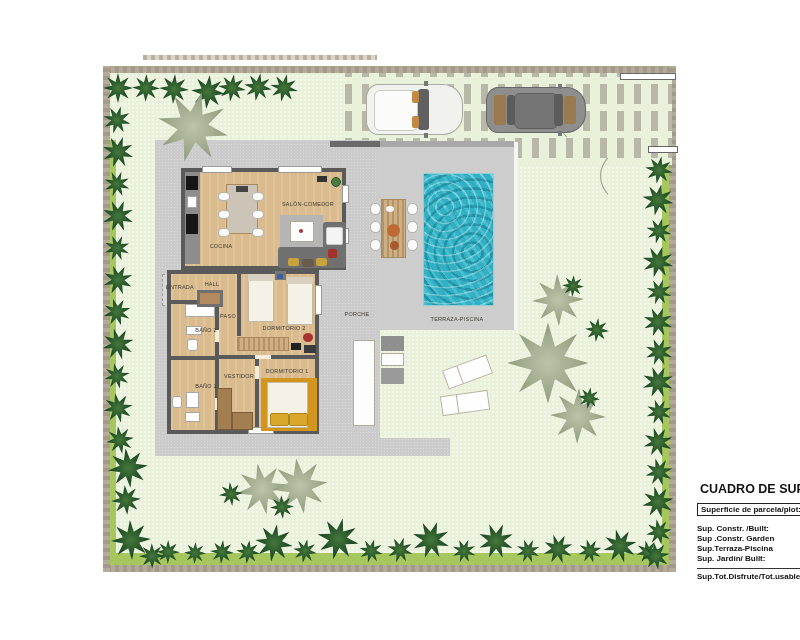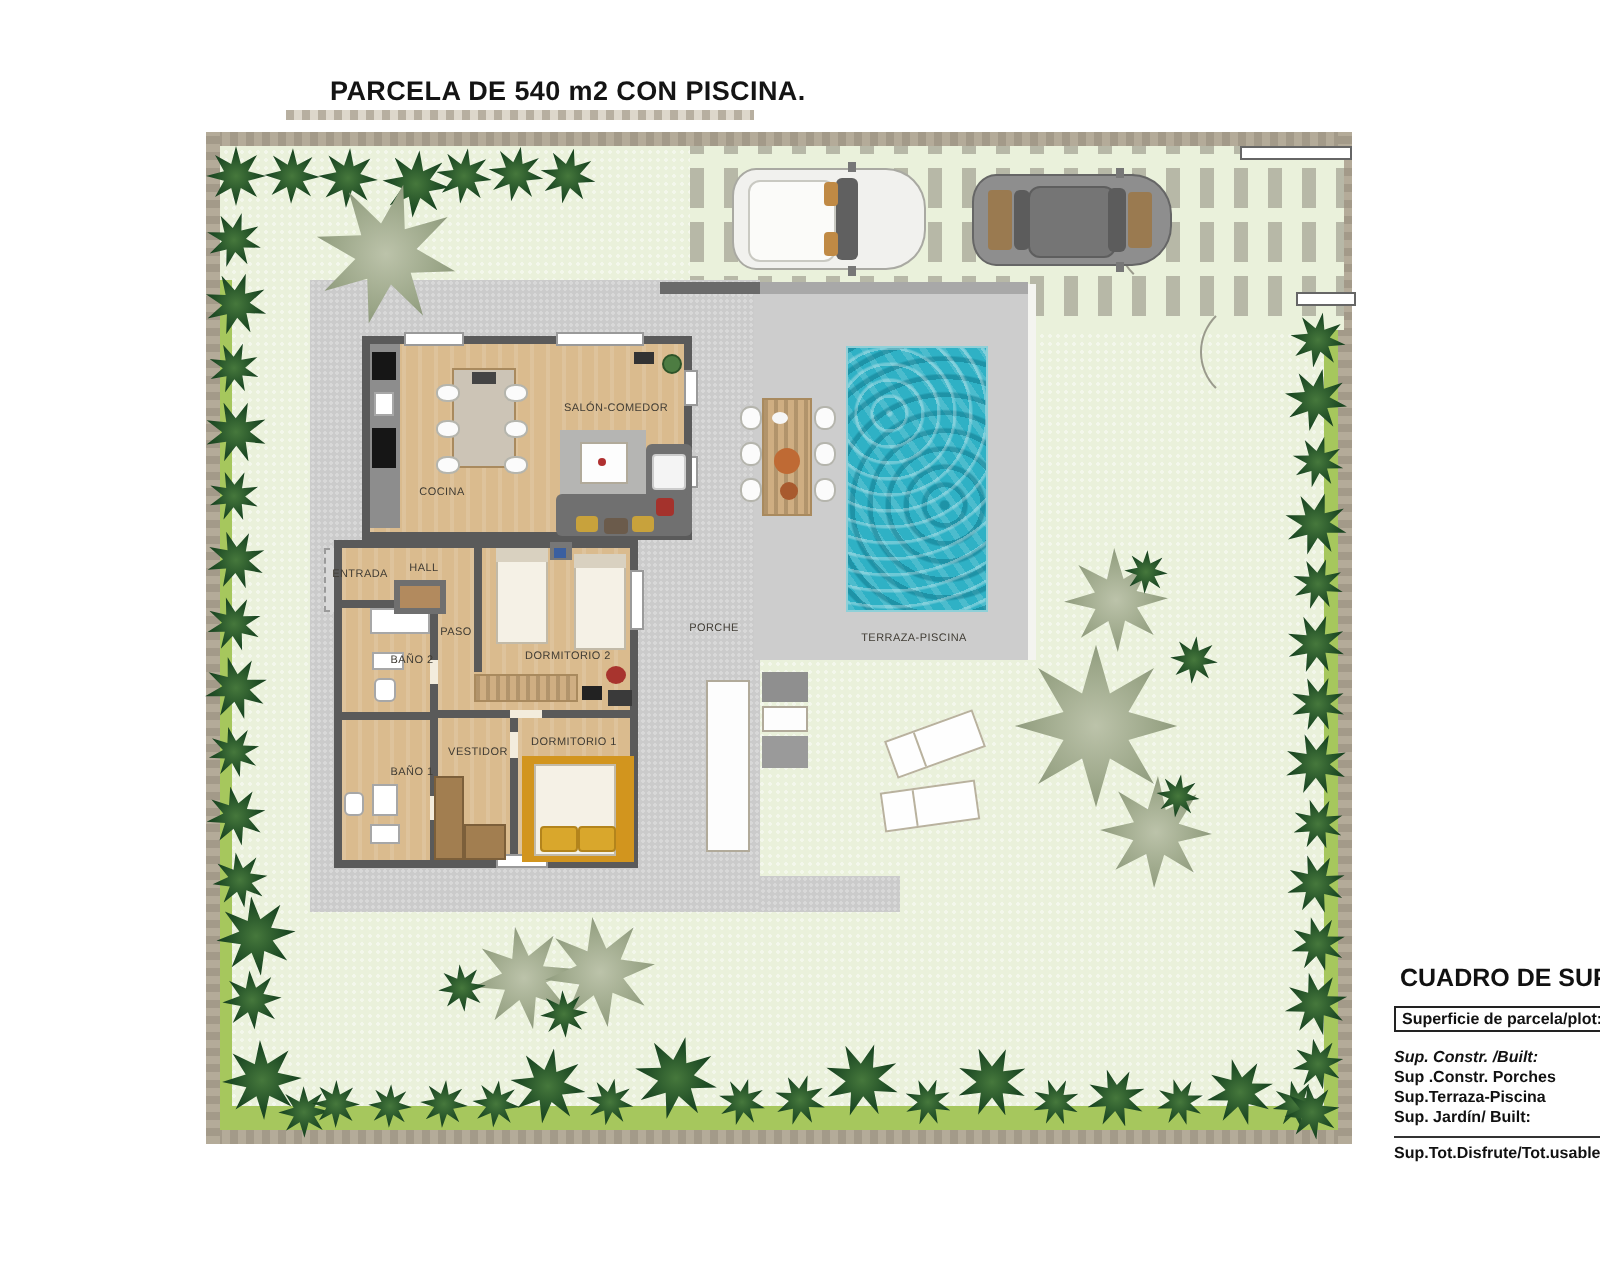--- a/index.html
+++ b/index.html
@@ -72,21 +72,20 @@
   .sum-box{position:absolute;left:697px;top:503px;width:120px;height:13px;border:1px solid #222;
            font-size:8px;font-weight:bold;color:#111;line-height:12px;padding-left:3px;white-space:nowrap;box-sizing:border-box;}
   .sum-row{position:absolute;left:697px;font-size:8px;font-weight:bold;color:#111;white-space:nowrap;}
   .sum-line{position:absolute;left:697px;top:568px;width:115px;height:1px;background:#333;}
 </style>
 </head>
 <body>
 
 <div class="page">
 
-  <div class="title">PARCELA DE 540 m2 CON PISCINA.</div>
 
   <div class="sidewalk"></div>
 
   <div class="plot">
 
     <div class="grass" style="left:7px;top:74px;width:6px;height:413px;"></div>
     <div class="grass" style="left:559px;top:84px;width:7px;height:403px;"></div>
     <div class="grass" style="left:7px;top:487px;width:559px;height:12px;"></div>
 
     <div class="wall-h" style="left:0;top:0;width:573px;height:7px;"></div>
@@ -305,21 +304,21 @@
   <div class="lbl" style="left:284px;top:328px;">DORMITORIO 2</div>
   <div class="lbl" style="left:239px;top:376px;">VESTIDOR</div>
   <div class="lbl" style="left:287px;top:371px;">DORMITORIO 1</div>
   <div class="lbl" style="left:206px;top:386px;">BAÑO 1</div>
   <div class="lbl" style="left:357px;top:314px;">PORCHE</div>
   <div class="lbl" style="left:457px;top:319px;">TERRAZA-PISCINA</div>
 
   <div>
     <div class="sum-title">CUADRO DE SUPER</div>
     <div class="sum-box">Superficie de parcela/plot:</div>
-    <div class="sum-row" style="top:524px;font-style:italic;">Sup. Constr. /Built:</div>
-    <div class="sum-row" style="top:534px;">Sup .Constr. Porches</div>
+    <div class="sum-row" style="top:524px;">Sup. Constr. /Built:</div>
+    <div class="sum-row" style="top:534px;">Sup .Constr. Garden</div>
     <div class="sum-row" style="top:544px;">Sup.Terraza-Piscina</div>
     <div class="sum-row" style="top:554px;">Sup. Jardín/ Built:</div>
     <div class="sum-line"></div>
     <div class="sum-row" style="top:572px;">Sup.Tot.Disfrute/Tot.usable</div>
   </div>
 
 </div>
 
 </body></html>

